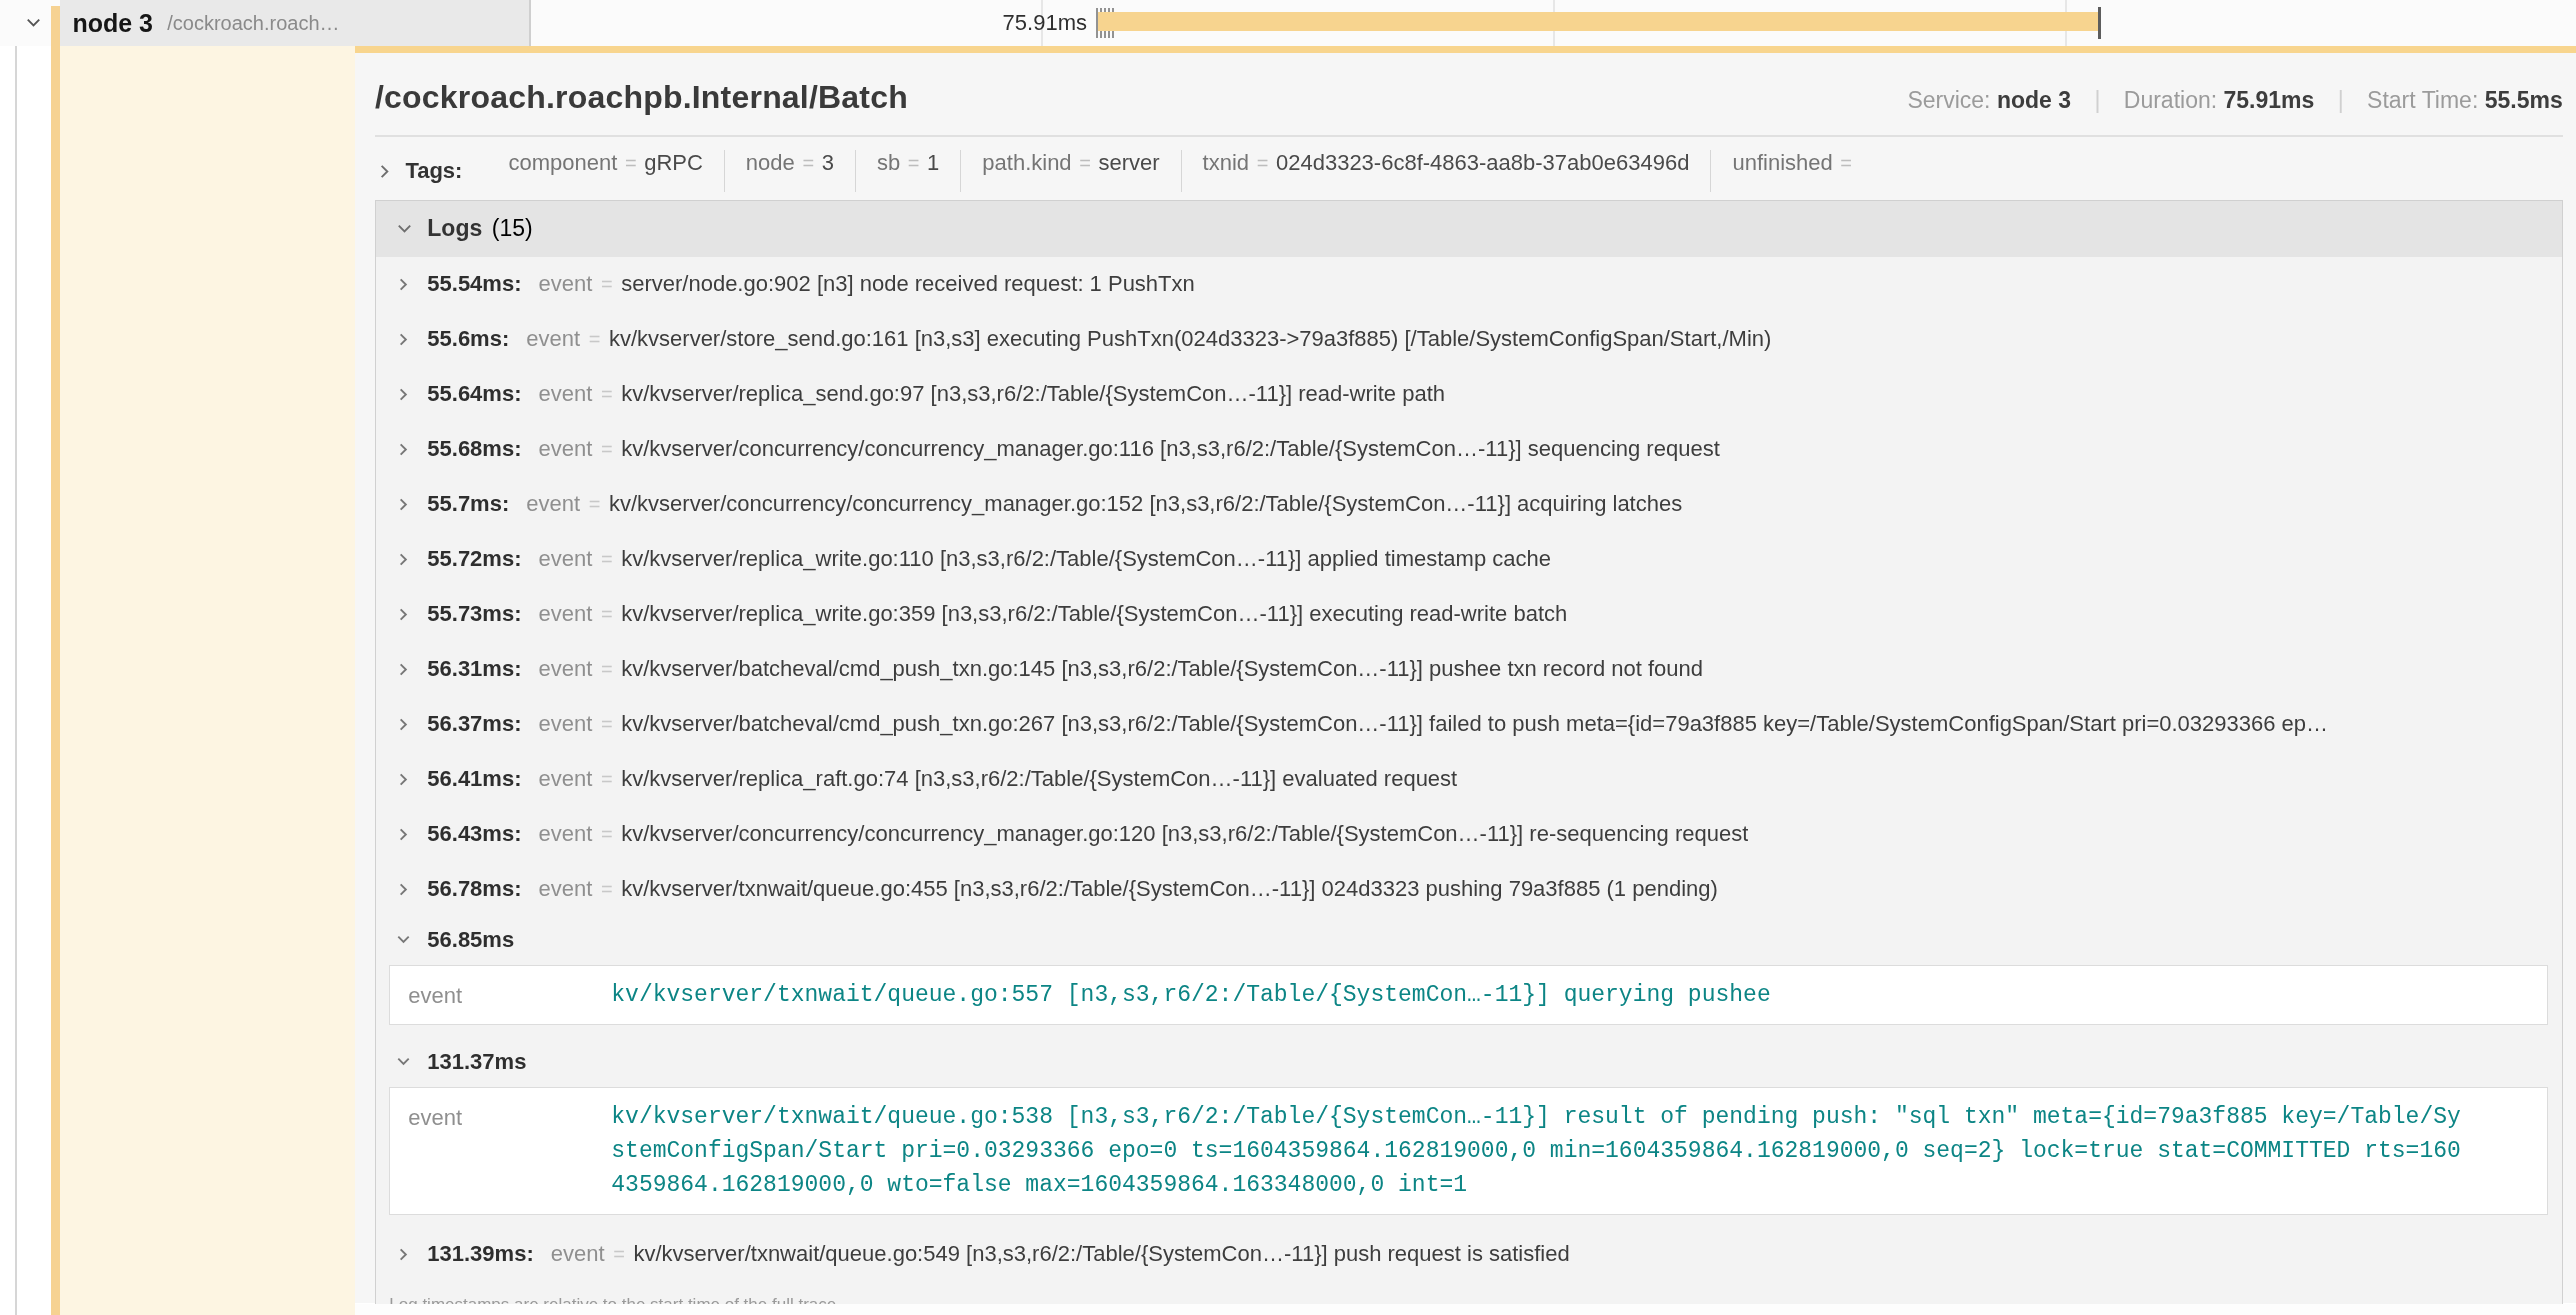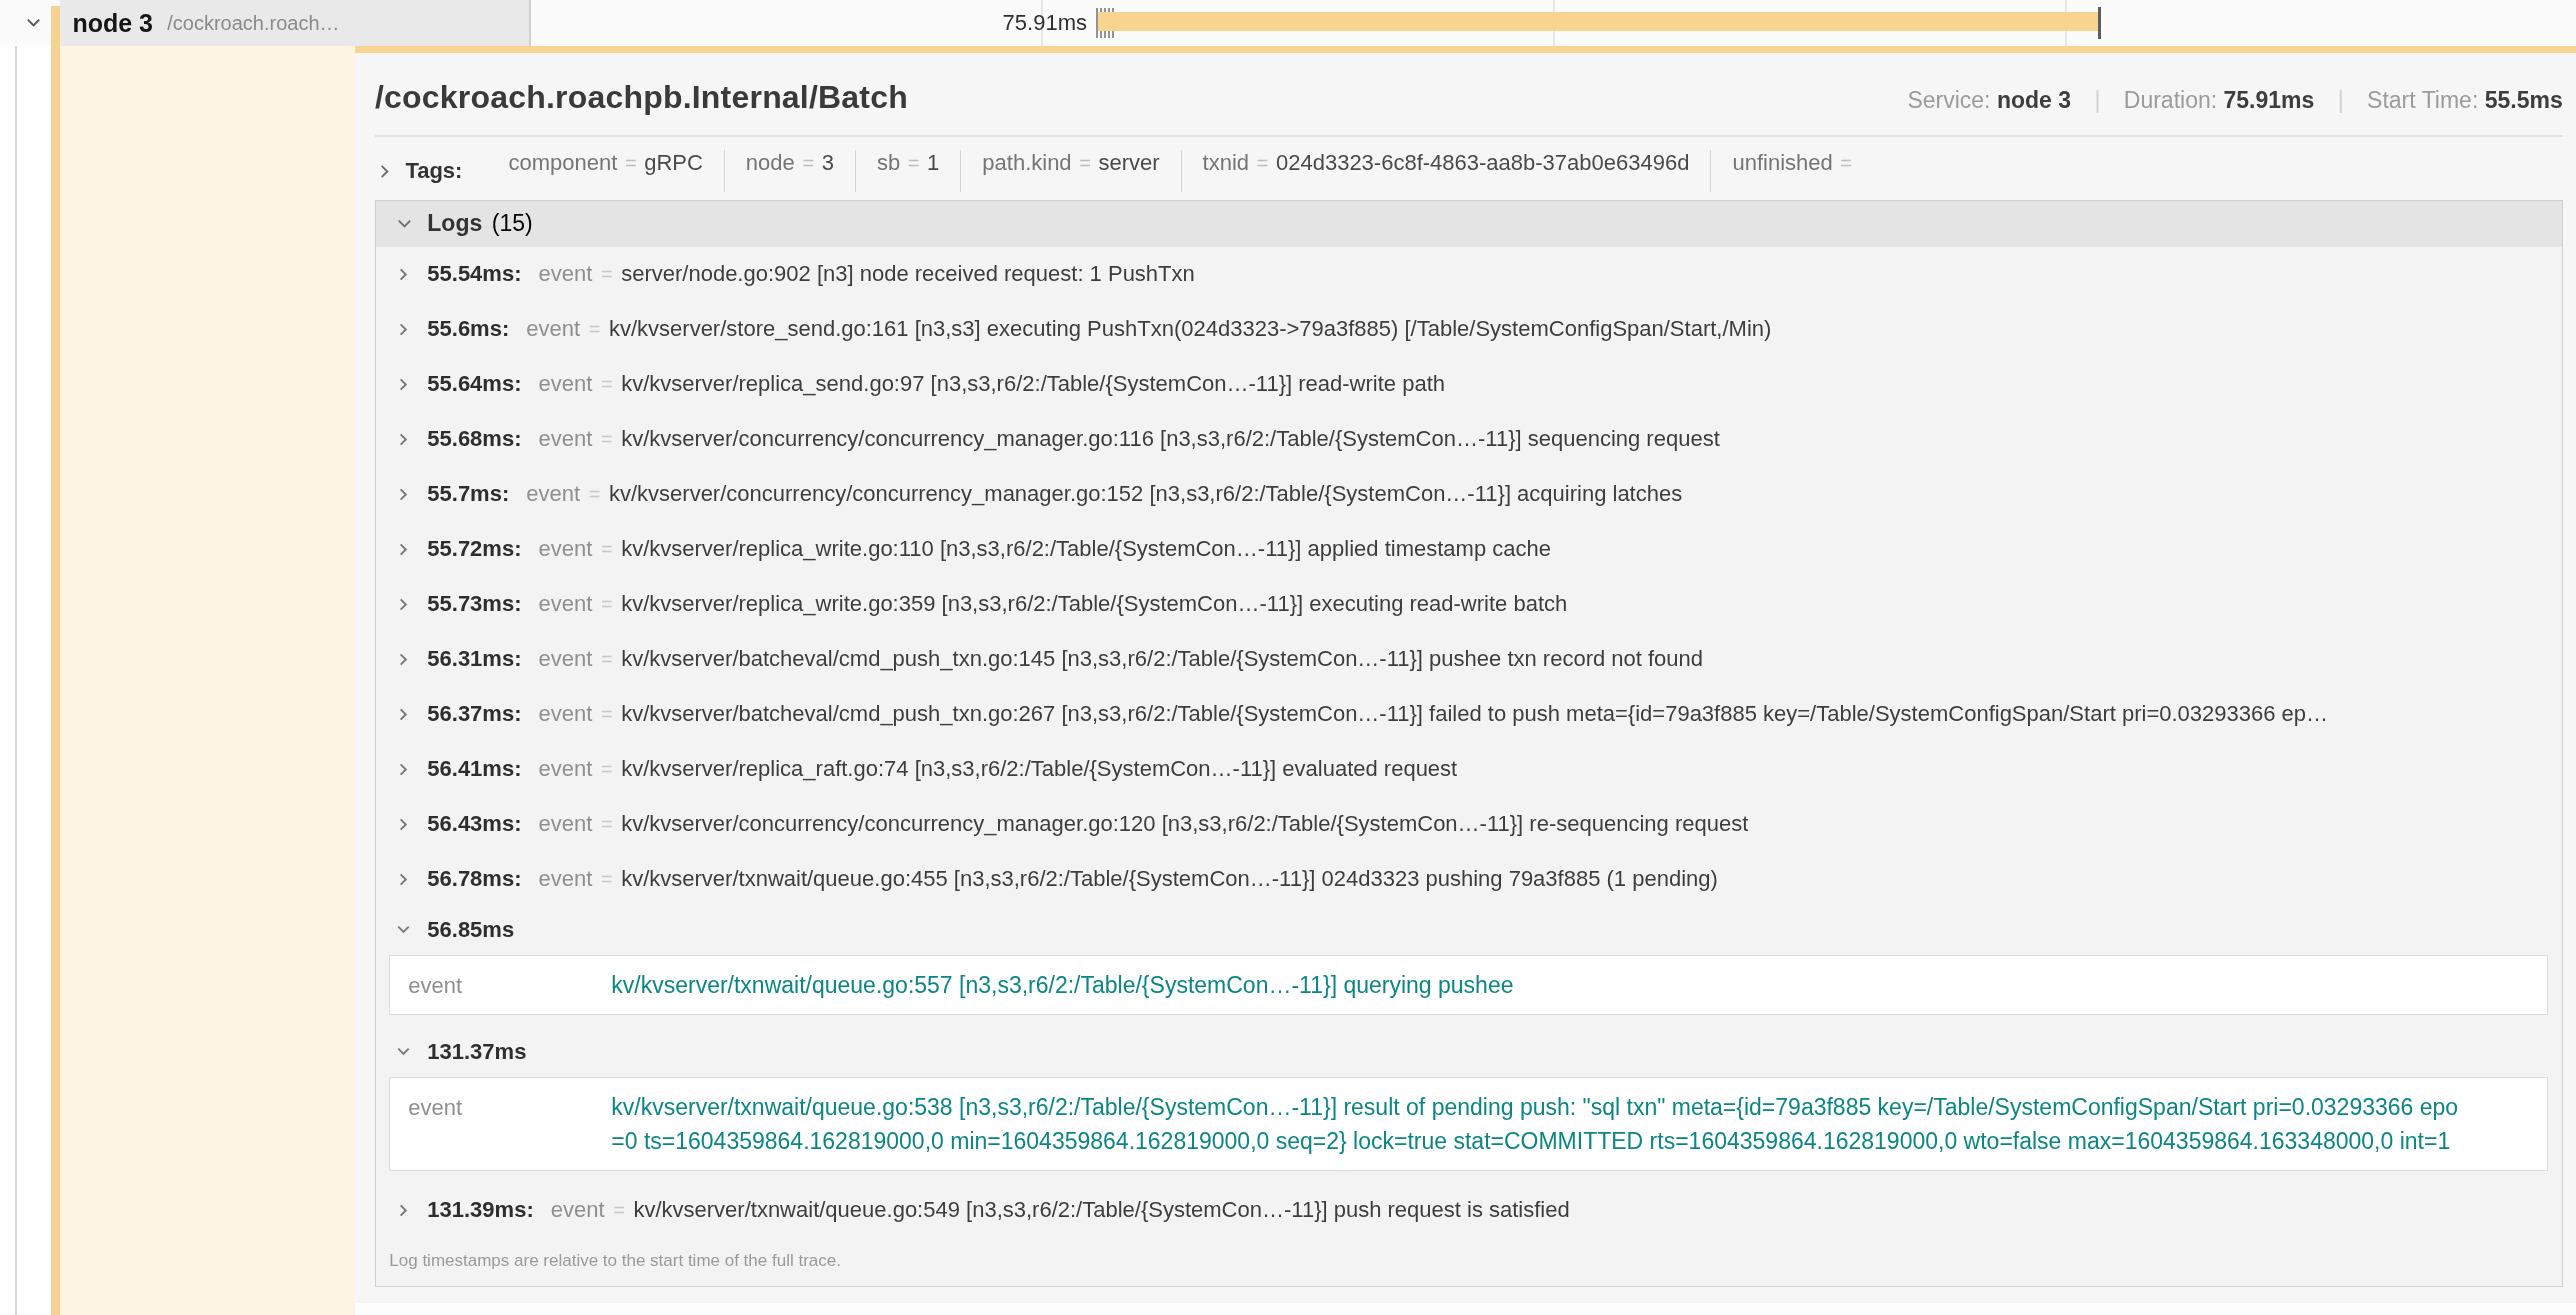--- a/index.html
+++ b/index.html
@@ -39,38 +39,38 @@
 
   .tags-row { display:flex; margin-top:13.3px; height:42px; font-size:22px; }
   .tags-toggle { display:flex; align-items:center; cursor:pointer; }
   .tags-label { font-weight:bold; color:#333; margin:0 25px 0 11.4px; }
   .tag-item { padding:0 21px; border-right:1.9px solid #d6d6d6; color:#757575; white-space:nowrap; }
   .tag-item:last-child { border-right:none; }
   .tag-item .eq { color:#bdbdbd; margin:0 7.6px; font-size:20px; }
   .tag-item .tv { color:#4a4a4a; }
 
   .logs-box { margin-top:7.6px; border:1px solid #d0d0d0; background:#f3f3f3; }
-  .logs-head { height:46px; background:#e4e4e4; display:flex; align-items:center; padding-left:19px;
+  .logs-head { height:56px; background:#e4e4e4; display:flex; align-items:center; padding-left:19px;
                font-size:23px; cursor:pointer; }
   .logs-title { font-weight:bold; color:#333; margin-left:13.3px; }
   .logs-count { color:#000000; margin-left:9.5px; }
 
   .row { height:55px; display:flex; align-items:center; padding-left:19px; white-space:nowrap;
          overflow:hidden; font-size:22px; cursor:pointer; }
   .row .chev { flex:none; margin-right:15.3px; display:flex; }
   .row .t { font-weight:bold; color:#2e2e2e; margin-right:17px; }
   .row .k { color:#8f8f8f; }
   .row .eq { color:#c8c8c8; margin:0 8.6px; font-size:20px; }
   .row .m { color:#3d3d3d; overflow:hidden; text-overflow:ellipsis; }
 
   .exp-head { height:46px; display:flex; align-items:center; padding-left:19px; font-size:22px; cursor:pointer; }
   .exp-head .t { font-weight:bold; color:#2e2e2e; margin-left:15.3px; }
   .card { background:#ffffff; border:1px solid #dcdcdc; margin:1.9px 13.3px 11.4px 13.3px; display:flex; padding:12.4px 0; }
   .card .flabel { flex:none; width:221px; padding-left:18px; padding-top:4.8px; color:#8f8f8f; font-size:22px; }
-  .card .fval { font-family:Liberation Sans, sans-serif; font-size:23px; line-height:34px;
+  .card .fval { font-family:Liberation Mono, monospace; font-size:23px; line-height:34px;
                 color:#0c8585; white-space:pre-wrap; word-break:break-all; max-width:1869px; padding-right:19px; }
   .logs-footer { padding:13.3px 0 15.3px 13.3px; font-size:17px; color:#9a9a9a; }
 
   .bottom-strip { position:absolute; left:355px; top:1304px; width:2221px; height:11.4px; background:#fdfdfd; }
   svg.chv { display:block; }
 </style>
 </head>
 <body>
 
 <div class="left-rule"></div>

